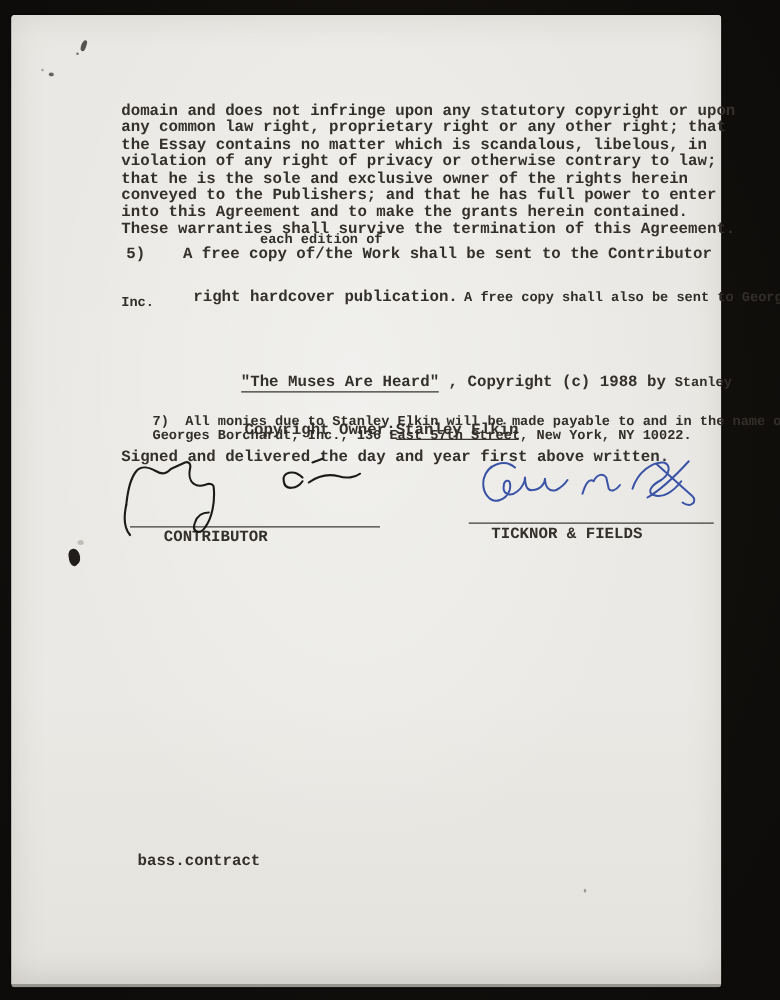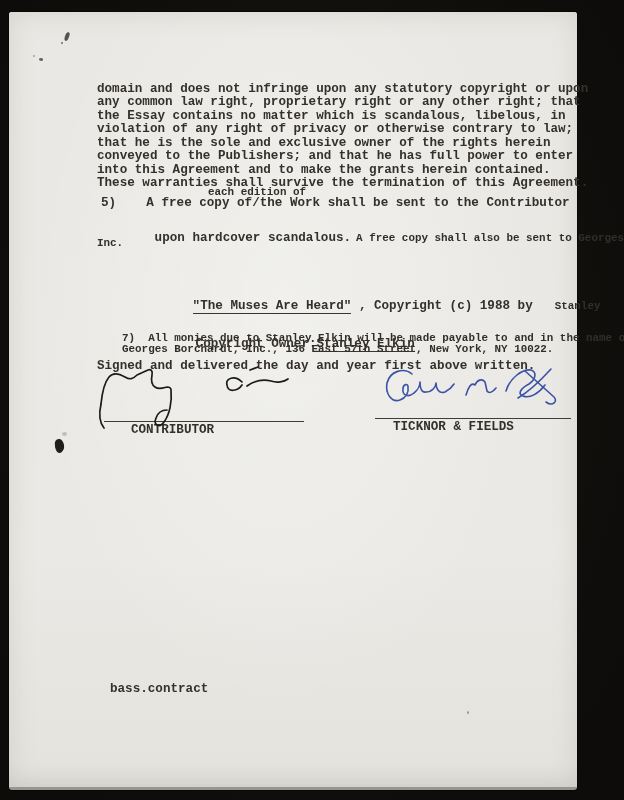--- a/index.html
+++ b/index.html
@@ -27,21 +27,21 @@
     font-size:12.6px;line-height:13.45px;font-weight:bold;
     color:#34302b;
   }
   .t-small{
     font-family:"Liberation Mono","DejaVu Sans Mono",monospace;
     font-size:10.9px;line-height:11.4px;font-weight:bold;
     color:#322f2a;
   }
   .u{border-bottom:1.4px solid #3a362f;}
   .inserted{margin-left:5px;}
-  .author{margin-left:22px;}
+  .author{margin-left:7px;}
   .sigline{position:absolute;height:1.4px;background:#3f3d3a;}
   .sigline.left{left:95px;top:409px;width:200px;}
   .sigline.right{left:366px;top:406px;width:196px;}
   svg.sig{position:absolute;z-index:3;}
   .speck{position:absolute;background:#3a3a36;}
   .s1{left:56px;top:20px;width:4px;height:9px;border-radius:60% 40% 50% 50%;transform:rotate(18deg);opacity:.85;}
   .s1b{left:52px;top:30px;width:2px;height:2px;border-radius:50%;opacity:.7;}
   .s2{left:30px;top:46px;width:4px;height:3px;border-radius:50% 50% 40% 60%;opacity:.75;}
   .s2b{left:24px;top:43px;width:2px;height:2px;border-radius:50%;opacity:.4;}
   .s3{left:458px;top:699px;width:2px;height:3px;border-radius:50%;background:#8b897f;opacity:.8;}
@@ -71,21 +71,21 @@
 that he is the sole and exclusive owner of the rights herein
 conveyed to the Publishers; and that he has full power to enter
 into this Agreement and to make the grants herein contained.
 These warranties shall survive the termination of this Agreement.</pre>
 
     <div class="abs t-small" style="left:189px;top:175px;margin-left:10px;">each edition of</div>
 
     <pre class="abs t-main" style="left:92px;top:185px;">5)    A free copy of/the Work shall be sent to the Contributor</pre>
 
     <div class="abs" style="left:88px;top:198px;">
-      <span class="t-main">upon hardcover scandalous.</span><span class="t-small inserted">A free copy shall also be sent to Georges Borchardt,</span>
+      <span class="t-main">right hardcover publication.</span><span class="t-small inserted">A free copy shall also be sent to Georges Borchardt,</span>
     </div>
 
     <div class="abs t-small" style="left:88px;top:205px;margin-top:21px;">Inc.</div>
 
 
     <div class="abs" style="left:126px;top:266px;">
       <span class="t-main u">"The Muses Are Heard"</span><span class="t-main"> , Copyright (c) 1988 by</span><span class="t-small author">Stanley</span>
     </div>
 
 

